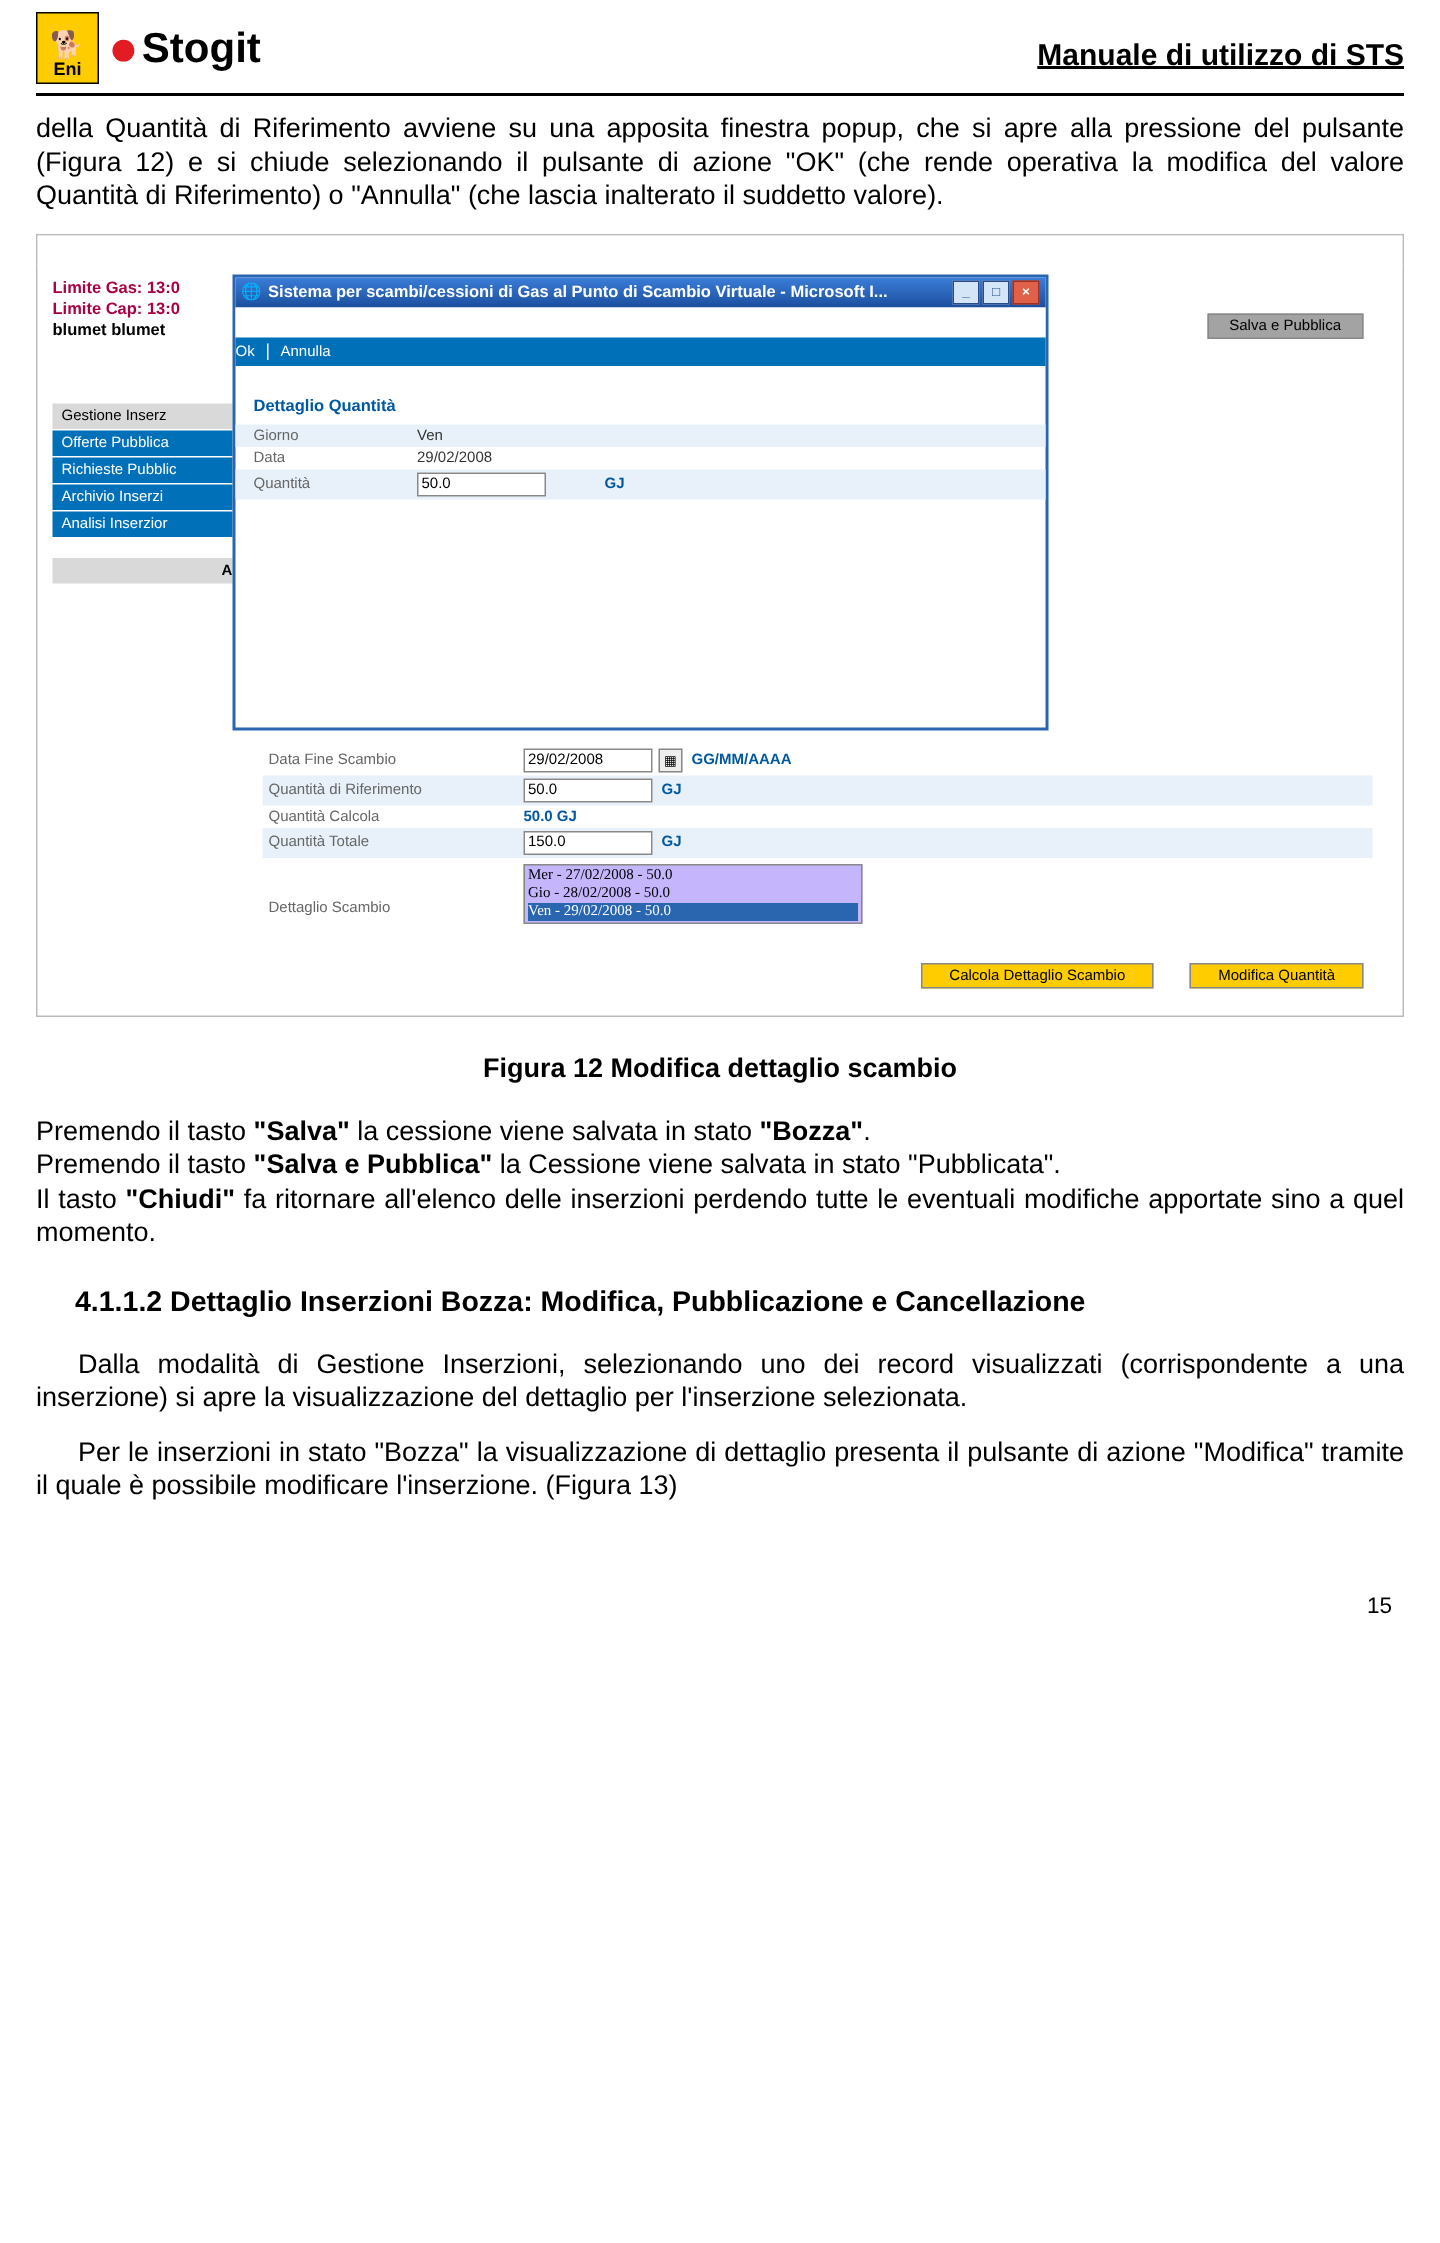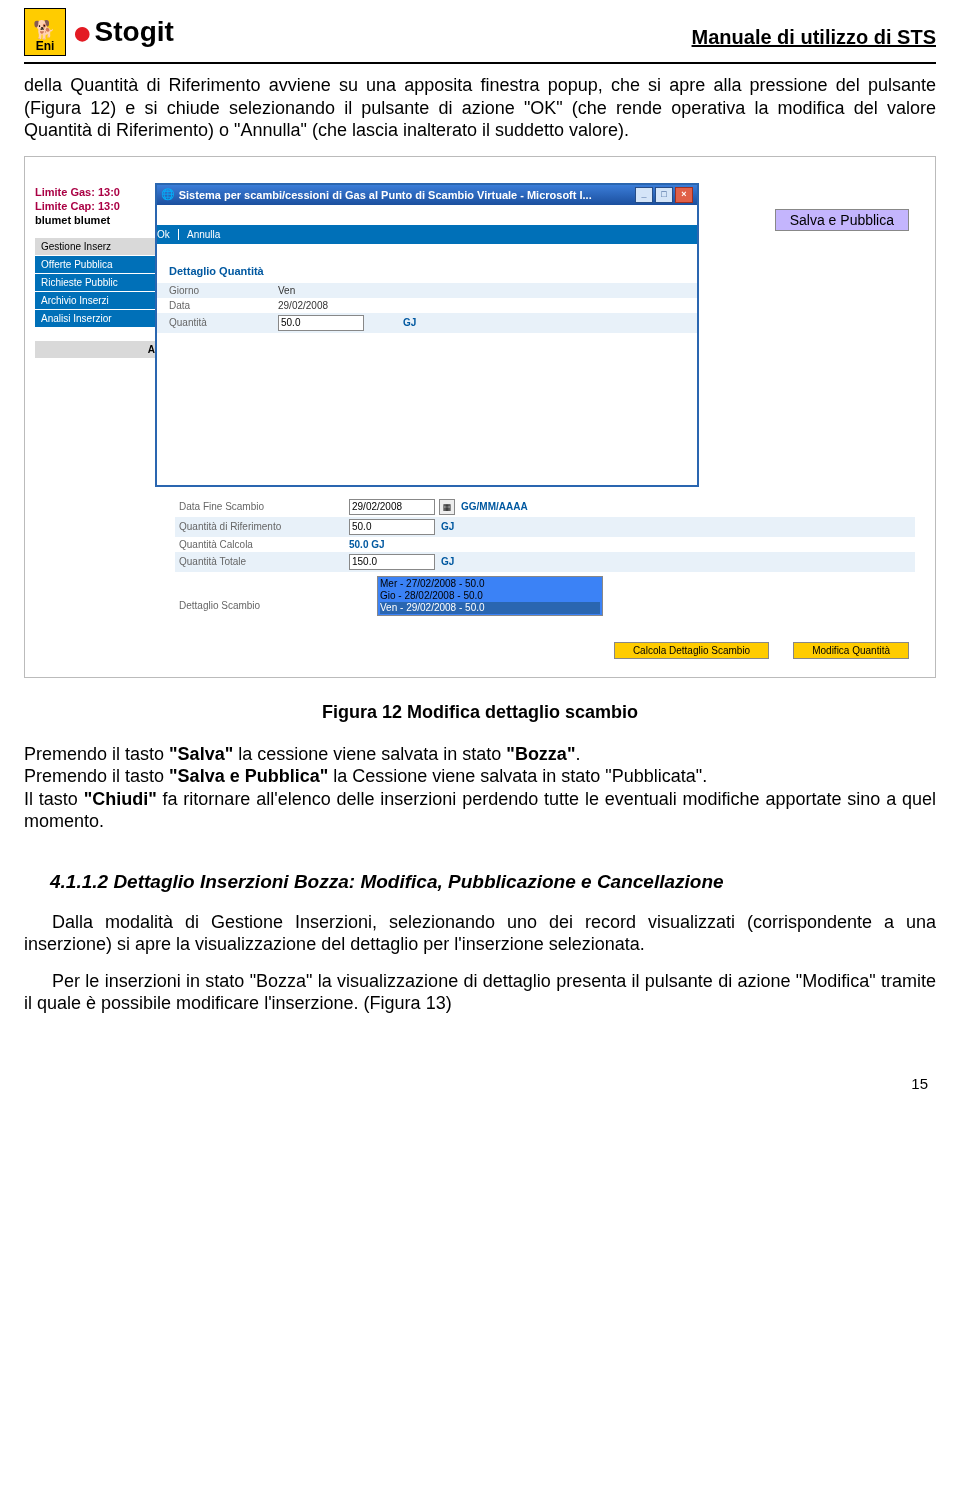--- a/index.html
+++ b/index.html
@@ -83,28 +83,28 @@
     position:absolute;
     left:10px; top:28px;
     color:#aa0044;
     font-weight:bold;
     line-height:1.3;
   }
   .app-blumet { color:#000; font-weight:bold; }
   .app-right-btn {
     position:absolute;
     right:26px; top:52px;
-    background:#c4b5fd;
+    background:#a3a3a3;
     border:1px solid #888;
     padding:2px 14px;
-    font-size:14px;
+    font-size:10px;
   }
   .sidebar {
     position:absolute;
-    left:10px; top:81px;
+    left:10px; top:112px;
     width:132px;
   }
   .sidebar-head {
     background:#d9d9d9;
     padding:3px 6px;
     font-size:10px;
     margin-bottom:1px;
   }
   .sidebar-item {
     background:#0070b8;
@@ -184,27 +184,26 @@
   }
   .mf-row { display:flex; align-items:center; padding:2px 4px; }
   .mf-row.alt { background:#e8f1f9; }
   .mf-row .lbl { width:170px; color:#666; }
   .mf-row input { width:80px; height:14px; font-size:10px; border:1px solid #888; padding:0 2px;}
   .mf-row .minidate { display:inline-block; width:14px; height:14px; border:1px solid #888; background:#eee; margin-left:4px; text-align:center; font-size:9px; line-height:14px;}
   .mf-row .hint { color:#0058a0; font-weight:bold; margin-left:6px; }
   .mf-row .static { color:#0058a0; font-weight:bold; }
   .mf-listarea {
     border:1px solid #888;
-    background:#3b82f6;
+    background:#c4b5fd;
     width:220px;
-    font-family: Liberation Sans, sans-serif;
+    font-family: Liberation Serif, serif;
     font-size:10px;
     line-height:1.2;
     padding:1px 2px;
-    margin-left:28px;
   }
   .mf-listarea .sel { background:#2a66b0; color:#fff; }
   .bottom-btns {
     position:absolute;
     right:26px;
     bottom:18px;
     display:flex;
     gap:24px;
   }
   .ybtn {
@@ -216,22 +215,21 @@
   
   .caption {
     text-align:center;
     font-weight:bold;
     font-size:18px;
     margin: 18px 0 20px 0;
   }
   .section-num {
     font-weight:bold;
     font-size:19px;
-    margin: 38px 0 18px 26px;
-    font-style: italic;
+    margin: 25px 0 18px 26px;
   }
   .page-num {
     text-align:right;
     font-size:15px;
     margin-top:60px;
     padding-right:8px;
   }
   b { font-weight:bold; }
 </style>
 </head>

